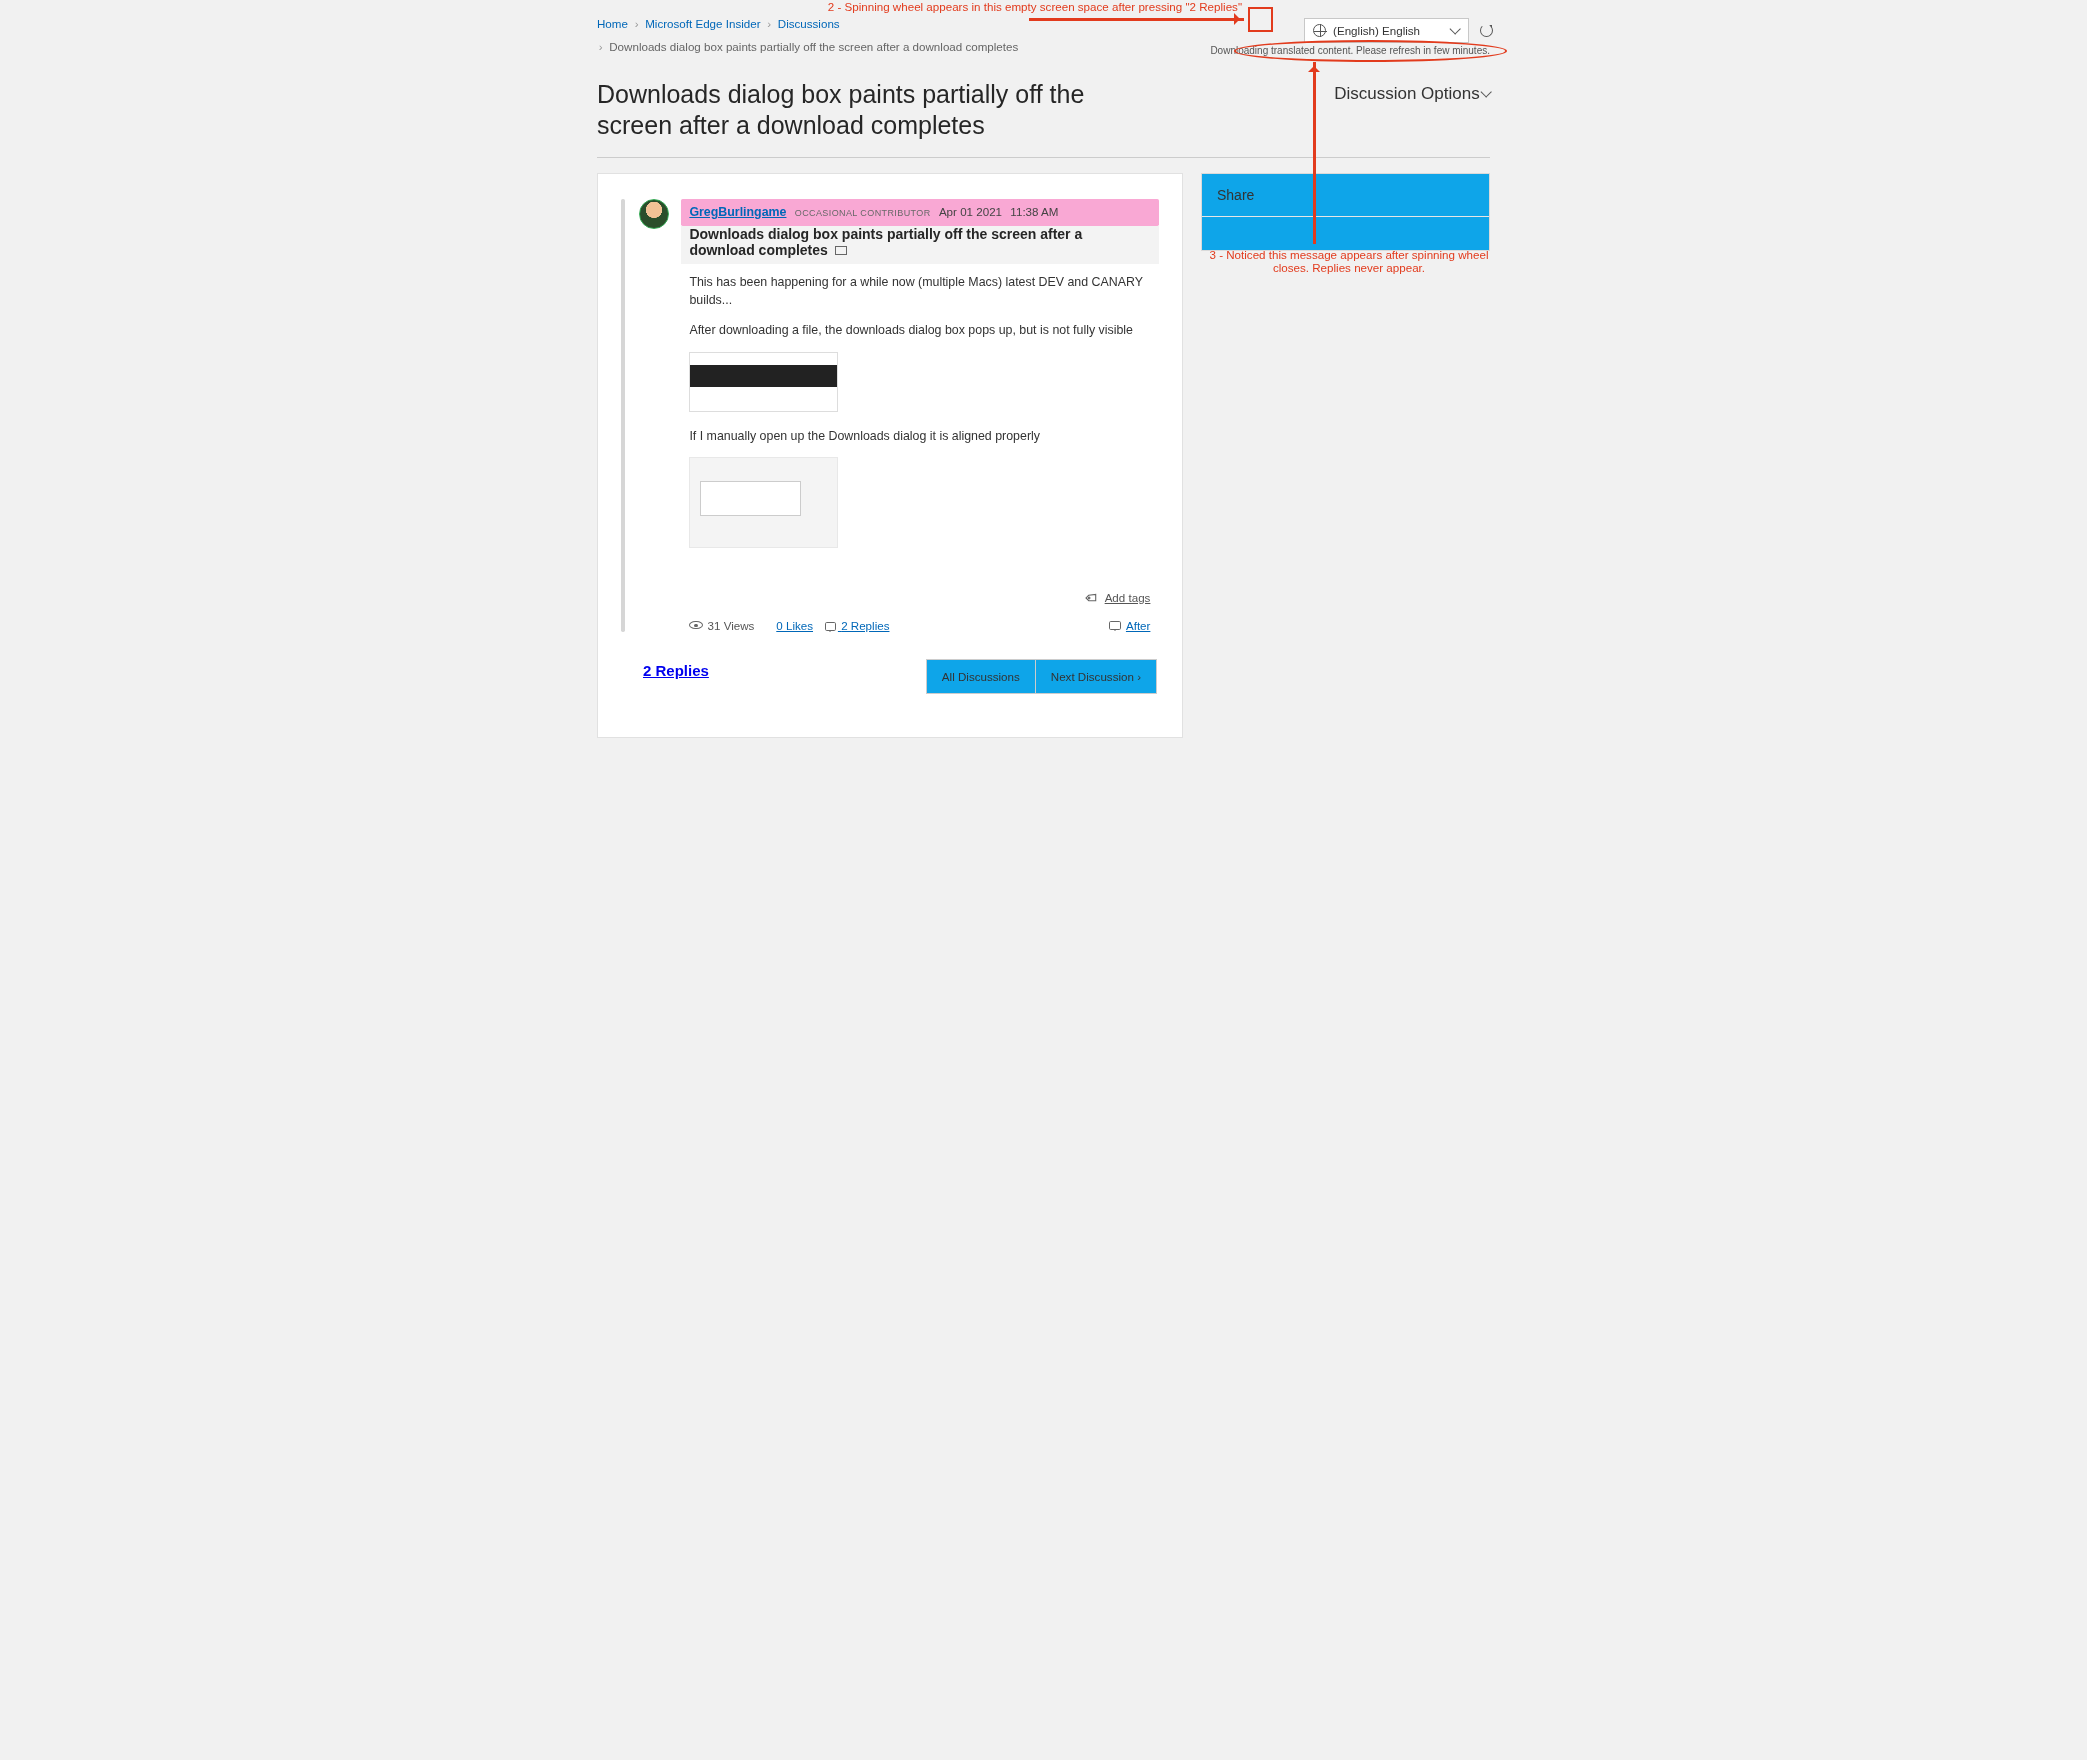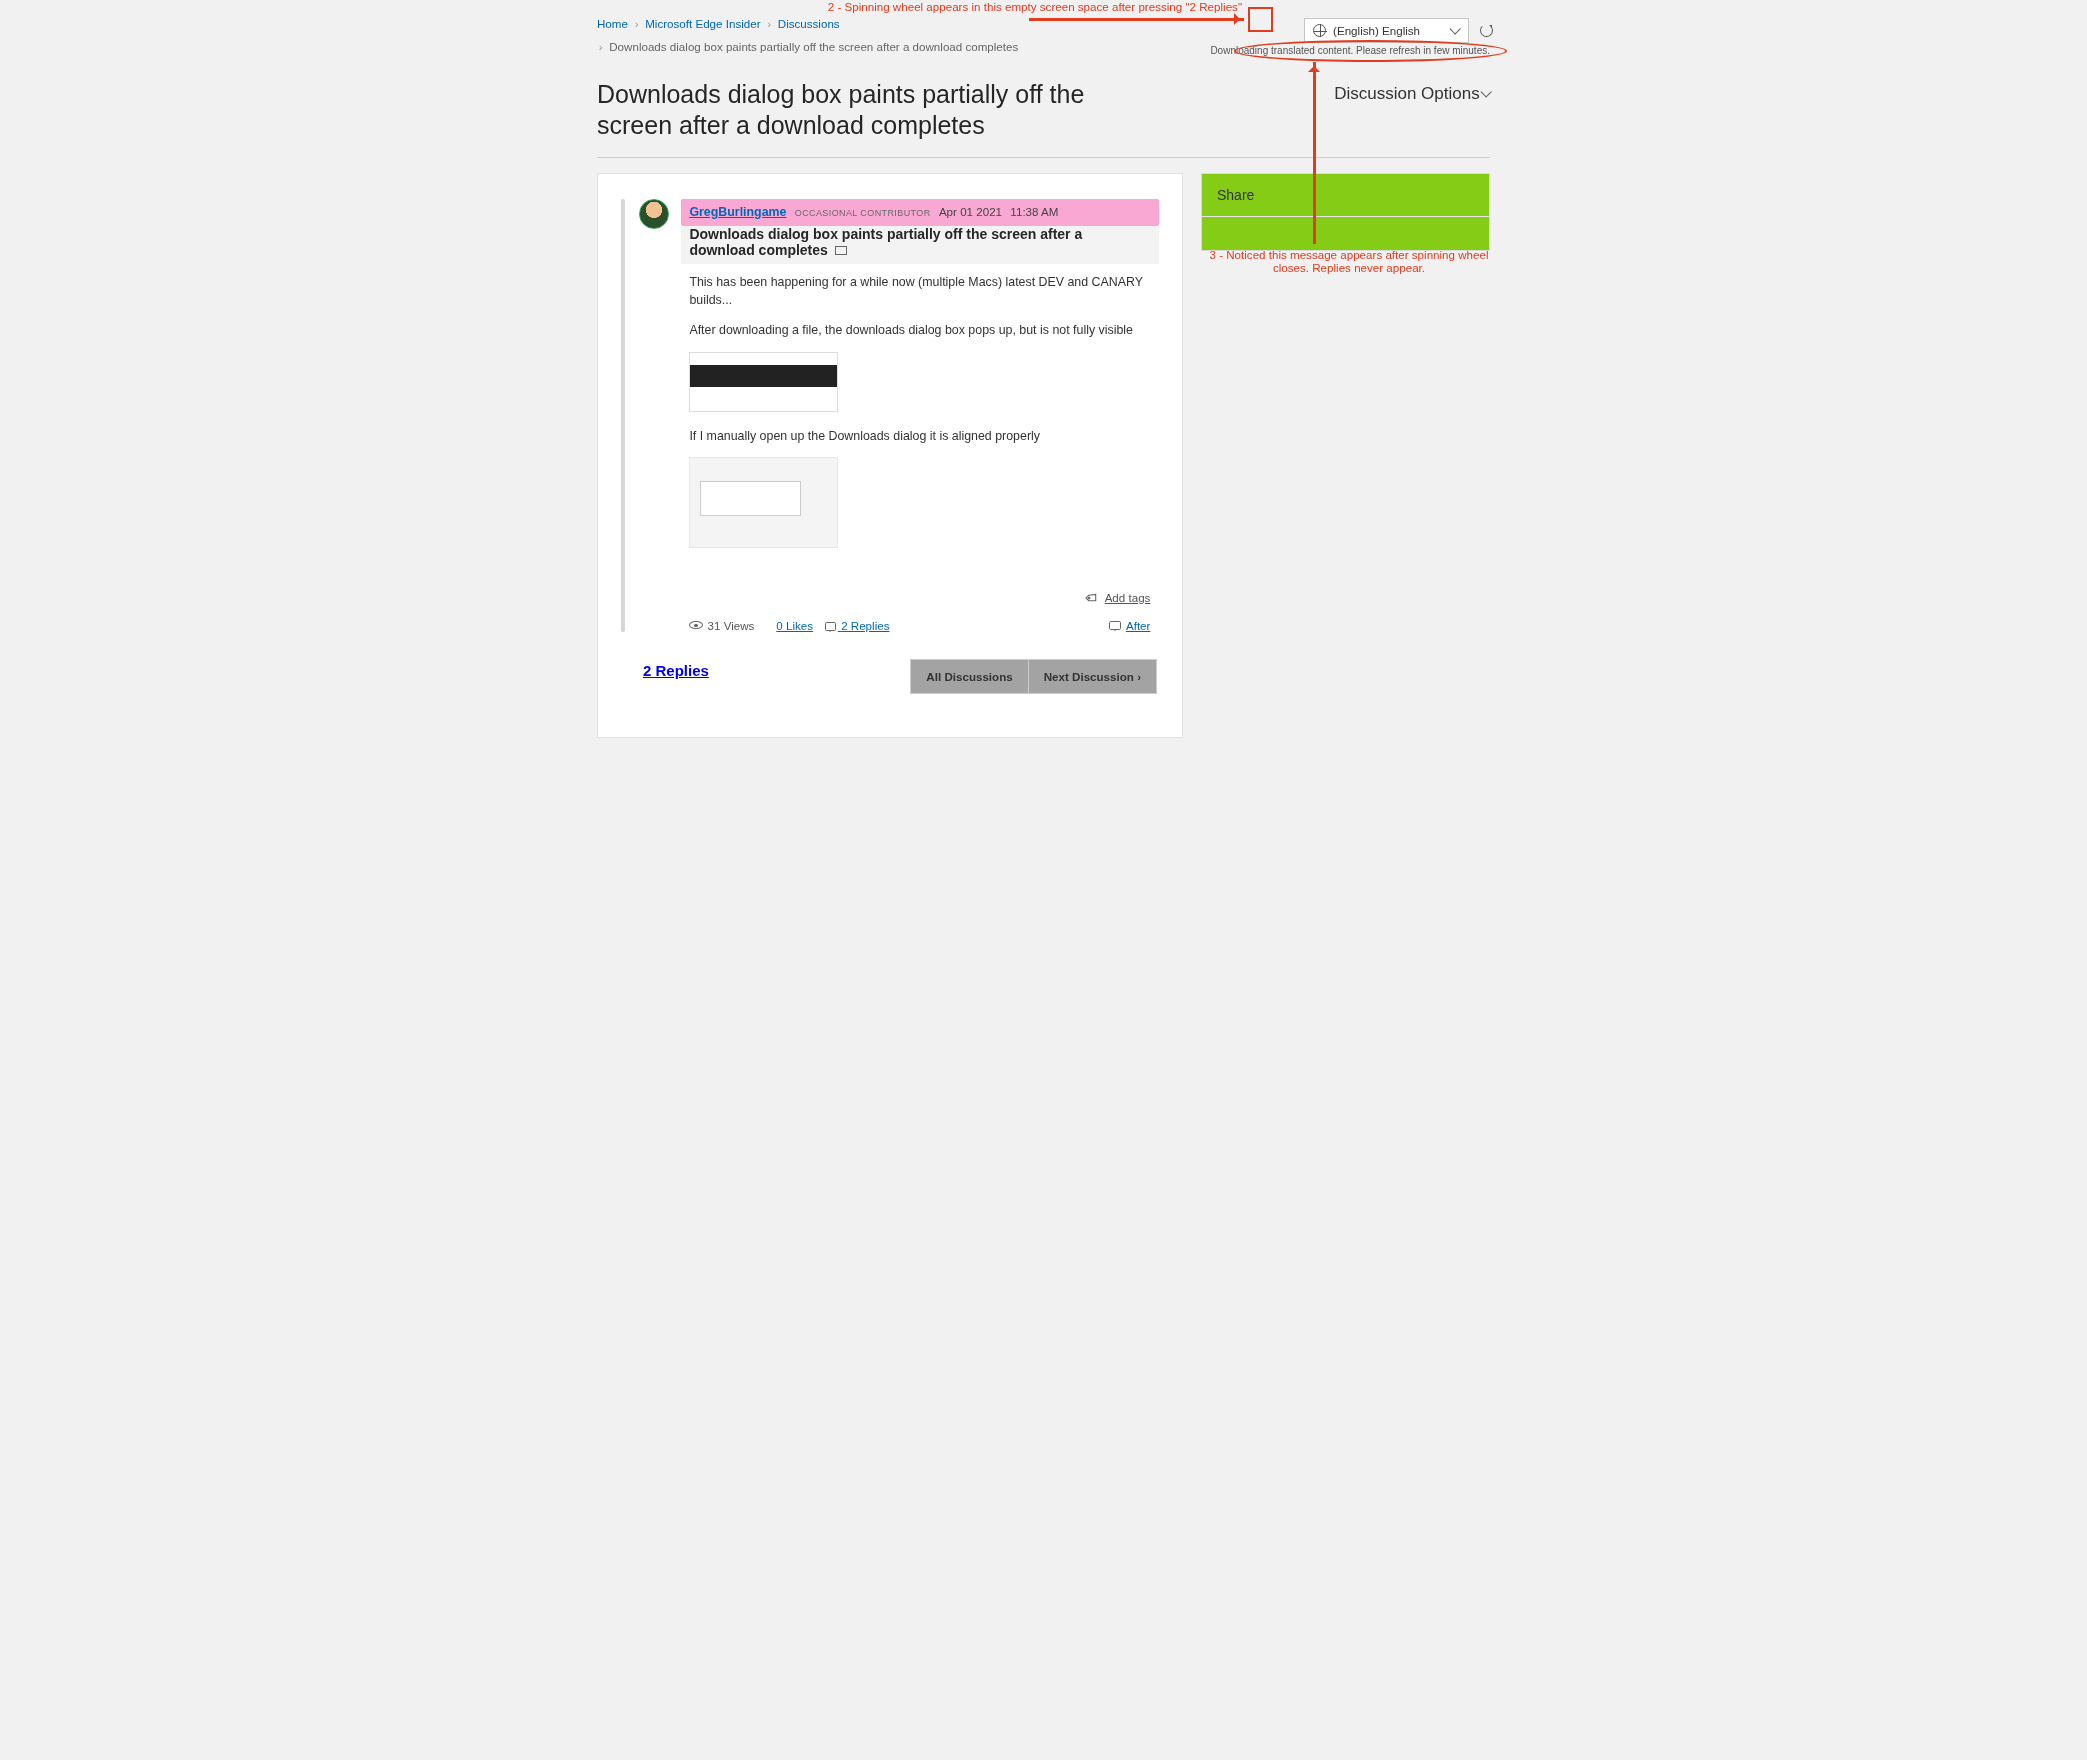--- a/index.html
+++ b/index.html
@@ -229,32 +229,31 @@
     display: inline-block;
   }
   .nav-btns {
     display: flex;
     justify-content: flex-end;
     gap: 0;
     margin-top: -26.5px;
     margin-right: 5px;
   }
   .nav-btns button {
-    background: #a3a3a3;
+    background: #0ea5e9;
     border: 0.8px solid #ccc;
     padding: 10px 15px;
     font-size: 11.6px;
     color: #333;
     cursor: pointer;
     font-family: inherit;
-    font-weight: bold;
   }
   .nav-btns button + button { border-left: none; }
   
-  .side-card { border: 0.8px solid #dadada; background: #84cc16; }
+  .side-card { border: 0.8px solid #dadada; background: #0ea5e9; }
   .side-title { padding: 13.2px 15px; font-size: 14px; color: #333; border-bottom: 0.8px solid #e6e6e6; }
   .side-body { padding: 13.2px 15px; min-height: 33px; }
   
   .anno { position: absolute; color: #e23b1d; font-size: 11.6px; font-family: Arial, sans-serif; pointer-events: none; }
   .anno-box-2 {
     left: 684px; top: 6.6px;
     width: 25px; height: 25px;
     border: 2.5px solid #e23b1d;
   }
   .anno-text-2 {

